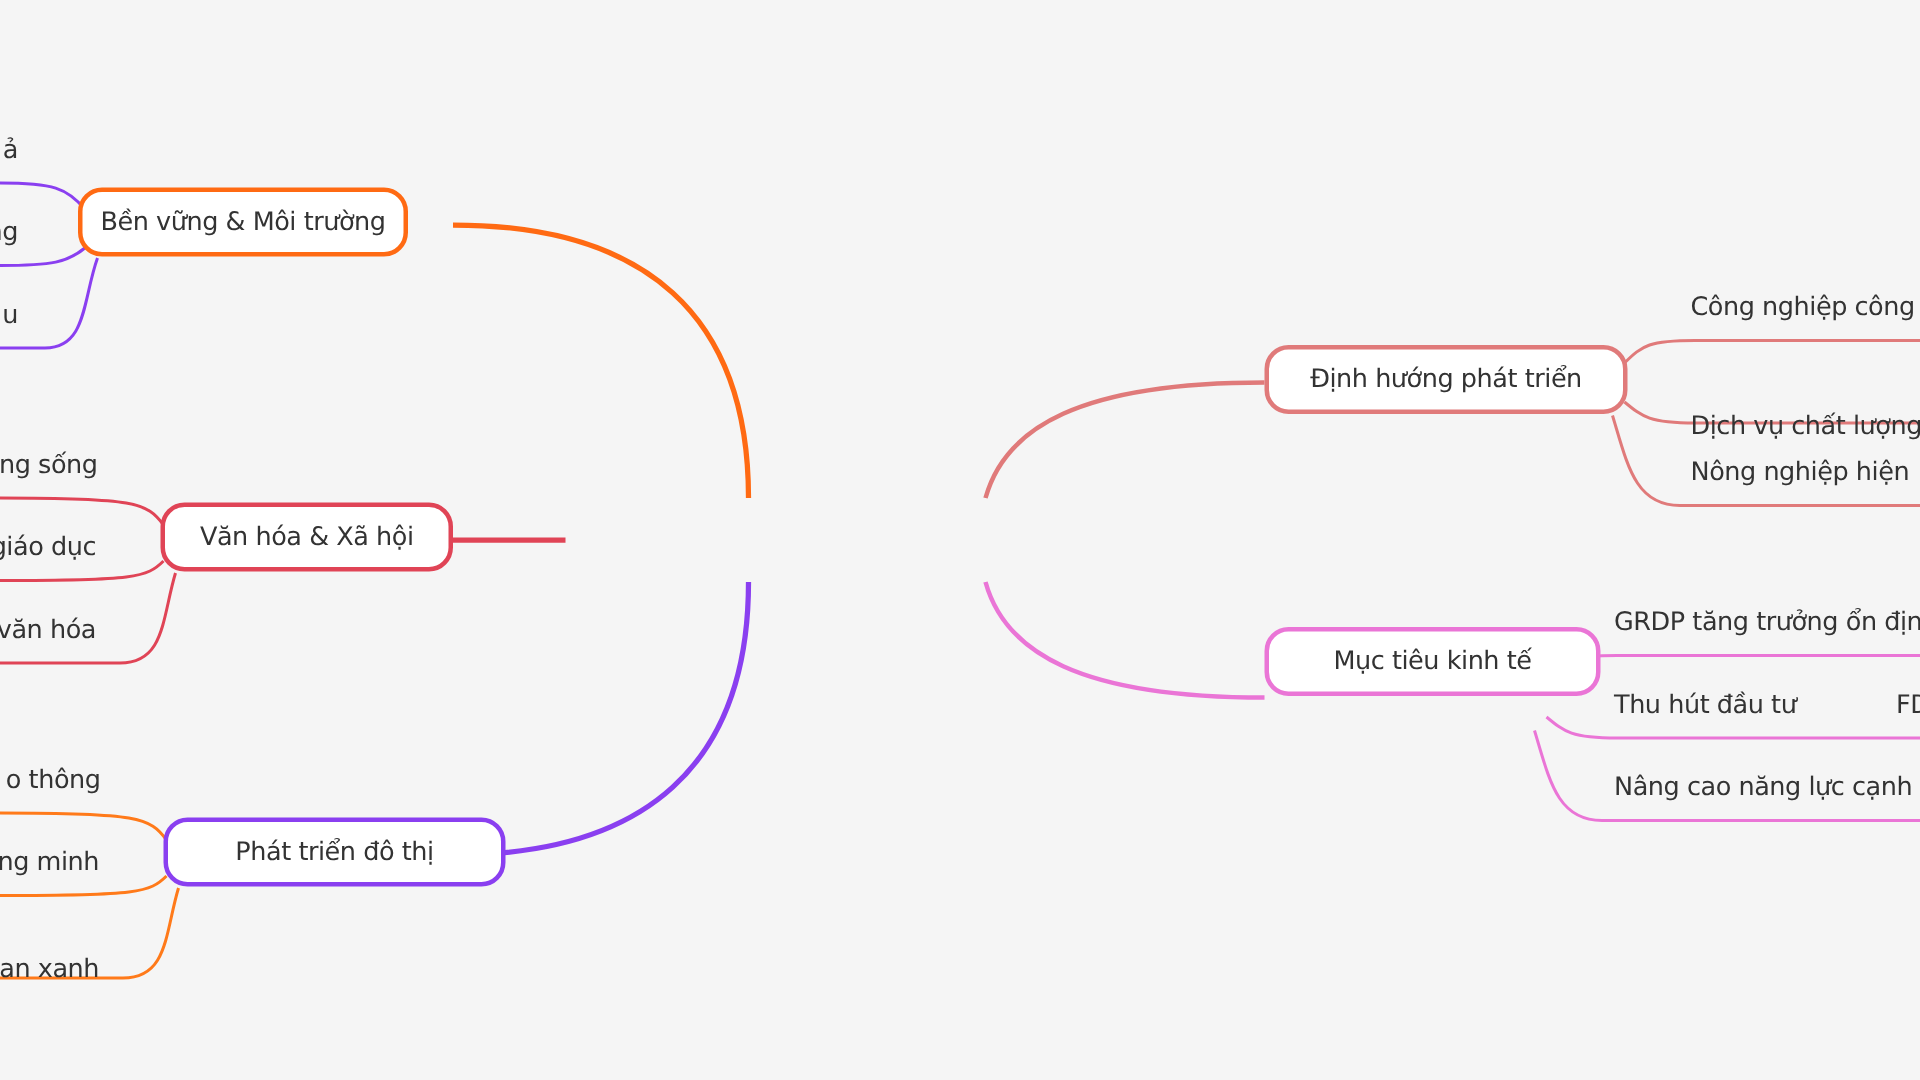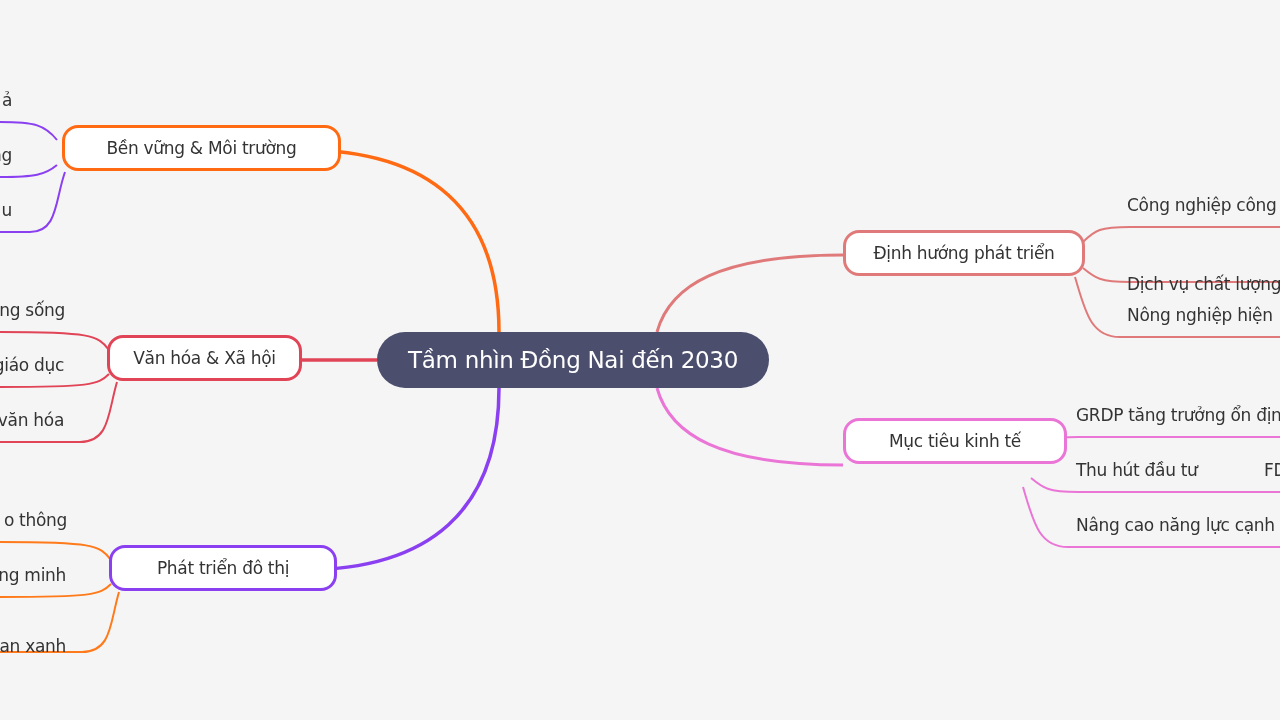--- a/index.html
+++ b/index.html
@@ -73,25 +73,22 @@
 
     <path d="M1083,242 C1095,230 1100,227 1130,227 L1280,227" fill="none" stroke="#e07a7a" stroke-width="2"></path>
     <path d="M1083,268 C1095,278 1100,282 1130,282 L1280,282" fill="none" stroke="#e07a7a" stroke-width="2"></path>
     <path d="M1075,277 C1085,310 1090,337 1120,337 L1280,337" fill="none" stroke="#e07a7a" stroke-width="2"></path>
 
     <path d="M1031,452 C1043,440 1048,437 1078,437 L1280,437" fill="none" stroke="#ea75d6" stroke-width="2"></path>
     <path d="M1031,478 C1043,488 1048,492 1078,492 L1280,492" fill="none" stroke="#ea75d6" stroke-width="2"></path>
     <path d="M1023,487 C1033,520 1038,547 1068,547 L1280,547" fill="none" stroke="#ea75d6" stroke-width="2"></path>
   </svg>
 
-  <div class="root">
-    <span>Tầm nhìn Đồng Nai đến 2030</span>
-  </div>
 
-  <div class="branch" style="left:62px; top:125px; width:279px; border-color:#ff6a13;">
+  <div class="branch" style="left:52px; top:125px; width:220px; border-color:#ff6a13;">
     <span>Bền vững &amp; Môi trường</span>
   </div>
   <div class="branch" style="left:107px; top:335px; width:195px; border-color:#e04456;">
     <span>Văn hóa &amp; Xã hội</span>
   </div>
   <div class="branch" style="left:109px; top:545px; width:228px; border-color:#8a3ff0;">
     <span>Phát triển đô thị</span>
   </div>
 
   <div class="branch" style="left:843px; top:230px; width:242px; border-color:#e07a7a;">

